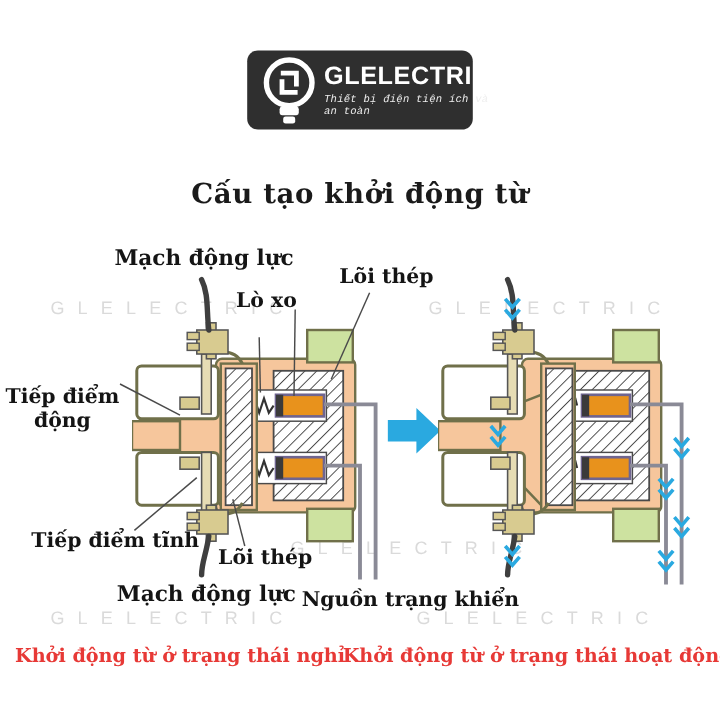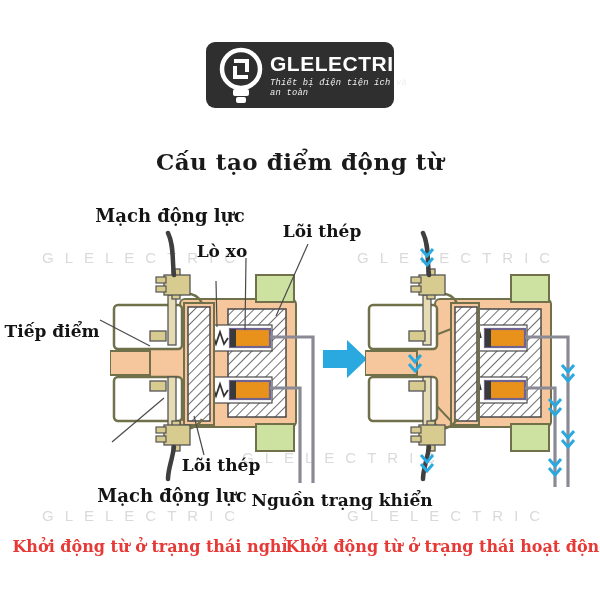--- a/index.html
+++ b/index.html
@@ -47,21 +47,21 @@
       <path d="M34,33 H21 V22" fill="none" stroke="#ffffff" stroke-width="4"></path>
       <rect x="19" y="45" width="16" height="7" rx="2" fill="#ffffff"></rect>
       <rect x="22" y="53" width="10" height="6" rx="2" fill="#ffffff"></rect>
     </svg>
     <div class="logo-text">
       <span class="brand">GLELECTRIC</span>
       <span class="tagline">Thiết bị điện tiện ích và an toàn</span>
     </div>
   </div>
 
-  <div class="title">Cấu tạo điểm động từ</div>
+  <div class="title">Cấu tạo khởi động từ</div>
 
   <svg class="svg-abs" style="left:110px;top:225px;" width="240" height="300" viewBox="0 0 240 300">
     <defs>
       <pattern id="hatchA" patternUnits="userSpaceOnUse" width="7" height="7" patternTransform="rotate(45)">
         <rect width="7" height="7" fill="#ffffff"></rect>
         <line x1="0" y1="0" x2="0" y2="7" stroke="#4a4a4a" stroke-width="1.6"></line>
       </pattern>
     </defs>
 
     <rect x="70" y="74" width="116" height="128" rx="5" fill="#f6c69c" stroke="#70704a" stroke-width="2"></rect>
@@ -190,21 +190,23 @@
       <line x1="112" y1="442" x2="164" y2="398"></line>
       <line x1="204" y1="455" x2="194" y2="416"></line>
     </g>
   </svg>
 
   <div class="lbl" style="left:170px;top:205px;font-size:18px;">Mạch động lực</div>
   <div class="lbl" style="left:322px;top:221px;">Lõi thép</div>
   <div class="lbl" style="left:222px;top:241px;">Lò xo</div>
   <div class="lbl" style="left:52px;top:289px;margin-top:32px;">
     <div>Tiếp điểm</div>
+    <div>động</div>
   </div>
+  <div class="lbl" style="left:96px;top:441px;">Tiếp điểm tĩnh</div>
   <div class="lbl" style="left:221px;top:455px;">Lõi thép</div>
   <div class="lbl" style="left:172px;top:485px;font-size:18px;">Mạch động lực</div>
   <div class="lbl" style="left:342px;top:490px;">Nguồn trạng khiển</div>
 
   <div class="cap" style="left:150px;top:537px;">Khởi động từ ở trạng thái nghỉ</div>
   <div class="cap" style="left:448px;top:537px;">Khởi động từ ở trạng thái hoạt động</div>
 
 </div>
 
 </body></html>

